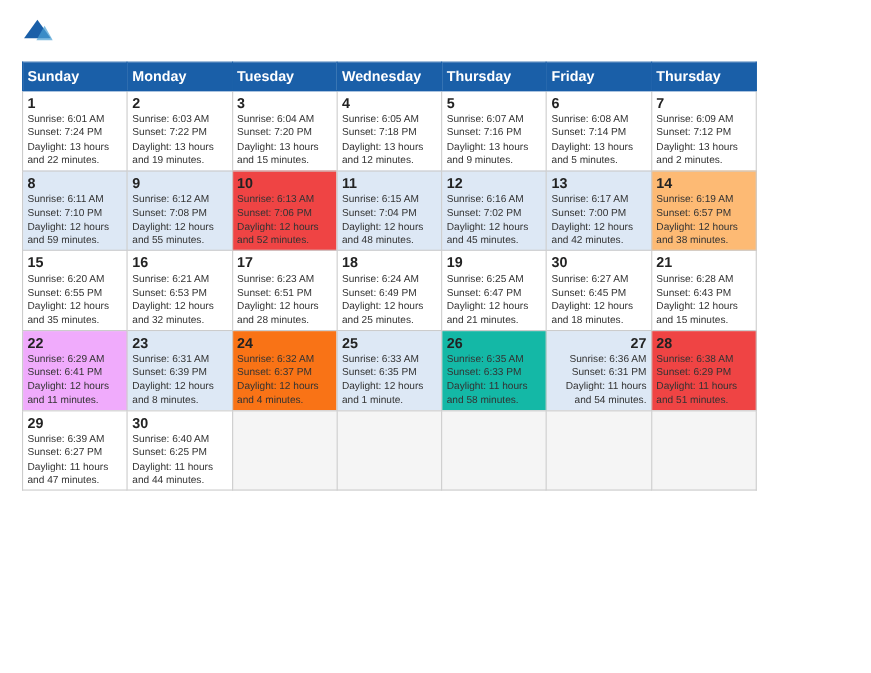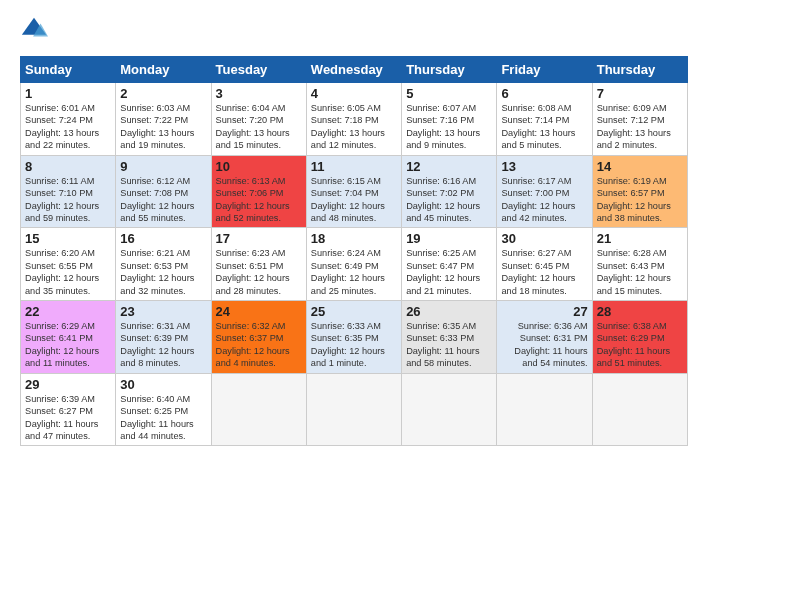--- a/index.html
+++ b/index.html
@@ -226,21 +226,21 @@
             <div class="day-info">Sunrise: 6:31 AM<br>Sunset: 6:39 PM<br>Daylight: 12 hours<br>and 8 minutes.</div>
           </td>
           <td style="background: #f97316;">
             <span class="day-num">24</span>
             <div class="day-info">Sunrise: 6:32 AM<br>Sunset: 6:37 PM<br>Daylight: 12 hours<br>and 4 minutes.</div>
           </td>
           <td style="background: rgb(221, 232, 245);">
             <span class="day-num">25</span>
             <div class="day-info">Sunrise: 6:33 AM<br>Sunset: 6:35 PM<br>Daylight: 12 hours<br>and 1 minute.</div>
           </td>
-          <td style="background: #e5e5e5;">
+          <td style="background: #14b8a6;">
             <span class="day-num">26</span>
             <div class="day-info">Sunrise: 6:35 AM<br>Sunset: 6:33 PM<br>Daylight: 11 hours<br>and 58 minutes.</div>
           </td>
           <td style="background: rgb(221, 232, 245); text-align: right;">
             <span class="day-num">27</span>
             <div class="day-info">Sunrise: 6:36 AM<br>Sunset: 6:31 PM<br>Daylight: 11 hours<br>and 54 minutes.</div>
           </td>
           <td style="background: #ef4444;">
             <span class="day-num">28</span>
             <div class="day-info">Sunrise: 6:38 AM<br>Sunset: 6:29 PM<br>Daylight: 11 hours<br>and 51 minutes.</div>

